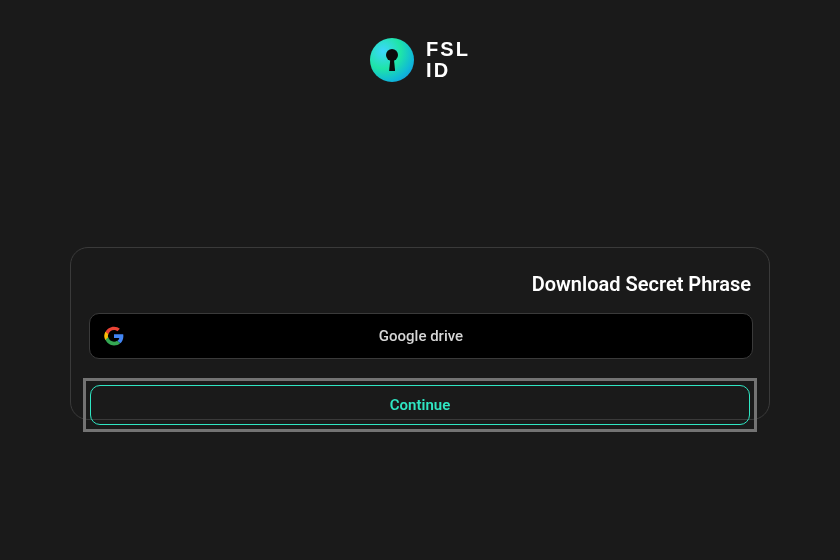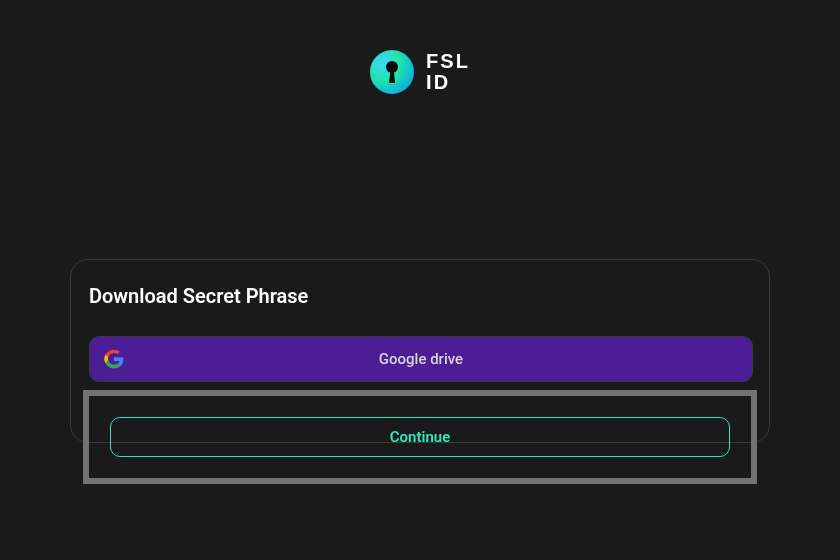--- a/index.html
+++ b/index.html
@@ -11,21 +11,21 @@
     overflow: hidden;
   }
   .page {
     width: 100%;
     height: 100%;
     display: flex;
     flex-direction: column;
     align-items: center;
   }
   .logo-wrap {
-    margin-top: 50px;
+    margin-top: 38px;
     display: flex;
     align-items: center;
     gap: 12px;
   }
   .logo-circle {
     width: 44px;
     height: 44px;
     border-radius: 50%;
     background: radial-gradient(circle at 30% 30%, #3dd6ff 0%, #1fe5a8 40%, #0fb8d8 70%, #1a7fdc 100%);
     display: flex;
@@ -68,28 +68,28 @@
     width: 700px;
     border: 1px solid #3a3a3a;
     border-radius: 18px;
     padding: 24px 18px 60px 18px;
     position: relative;
   }
   .card-title {
     color: #fff;
     font-size: 20px;
     font-weight: 600;
-    text-align: left;
-    margin-bottom: 28px;
+    text-align: right;
+    margin-bottom: 17px;
   }
   .option-btn {
     width: 664px;
     height: 46px;
     margin: 0 auto;
-    background: #4c1d95;
+    background: #000000;
     border: 1px solid #3a3a3a;
     border-radius: 10px;
     display: flex;
     align-items: center;
     justify-content: center;
     position: relative;
     cursor: pointer;
   }
   .option-btn .g-icon {
     position: absolute;
@@ -102,22 +102,22 @@
   .option-label {
     color: #d6d6d6;
     font-size: 15px;
     font-weight: 500;
   }
   .continue-wrap {
     position: absolute;
     left: 12px;
     right: 12px;
     top: 130px;
-    border: 6px solid #737373;
-    padding: 21px;
+    border: 3px solid #737373;
+    padding: 4px;
   }
   .continue-btn {
     width: 100%;
     height: 40px;
     border: 1px solid #2fe6c3;
     border-radius: 10px;
     background: transparent;
     color: #2fe6c3;
     font-size: 15px;
     font-weight: 600;

